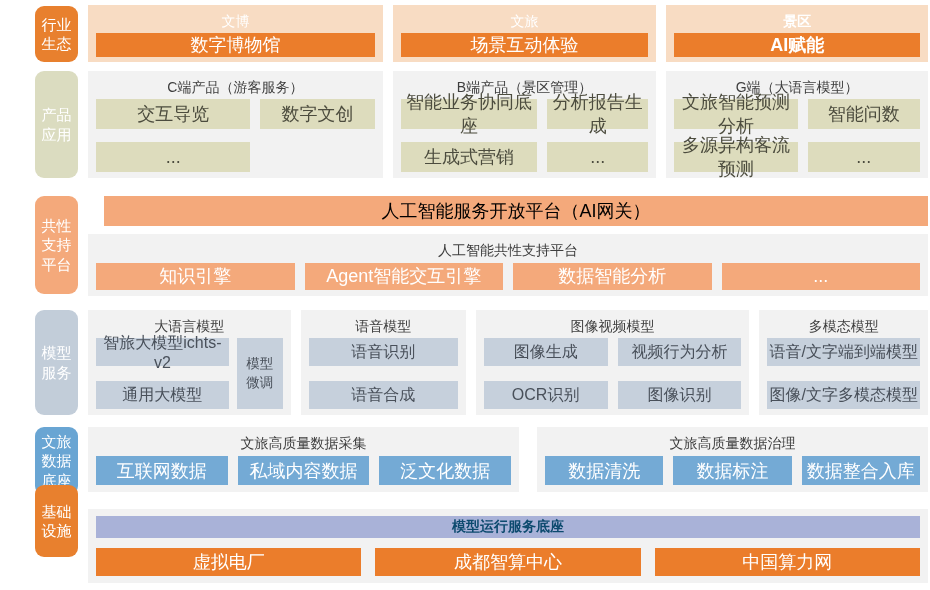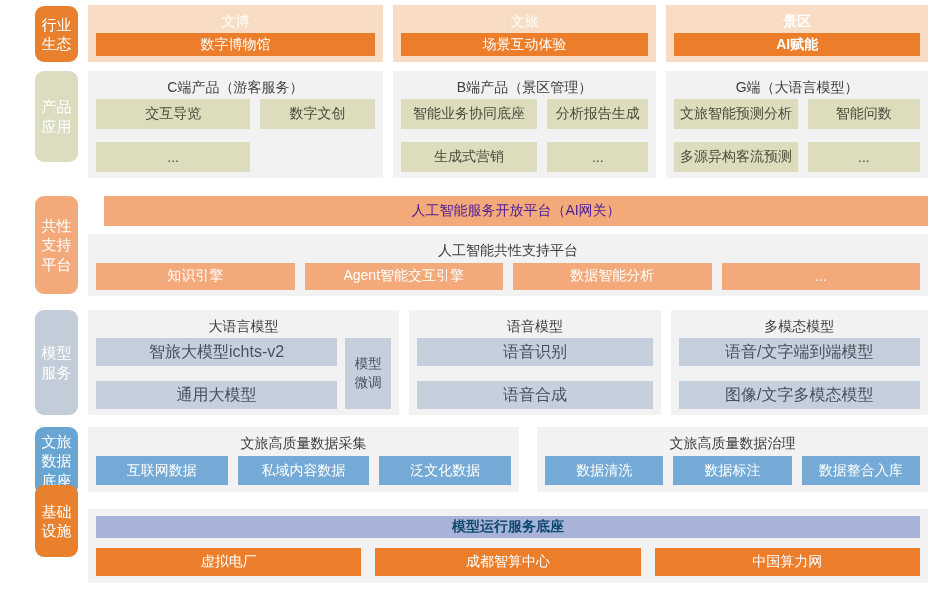--- a/index.html
+++ b/index.html
@@ -21,30 +21,30 @@
   .row{position:absolute;left:88px;right:2px;display:flex;gap:10px;}
   .group{background:var(--panel);padding:6px 8px;box-sizing:border-box;display:flex;flex-direction:column;}
   .group.peach{background:var(--peach);}
   .group-title{
     font-size:14px;color:var(--text_dark);text-align:center;
     display:flex;align-items:center;justify-content:center;flex:0 0 22px;
   }
   .group-title.light{color:#ffffff;}
   .item{
     display:flex;align-items:center;justify-content:center;text-align:center;
-    font-size:14px;box-sizing:border-box;height:28px;
+    font-size:18px;box-sizing:border-box;height:28px;
   }
   .item.orange{background:var(--orange_item);color:#fff;}
   .item.beige{background:var(--beige_item);color:var(--beige_text);height:30px;}
   .item.salmon{background:var(--salmon);color:#fff;height:27px;}
   .item.bgray{background:var(--bluegray_item);color:var(--bluegray_text);font-size:16px;}
   .item.blue{background:var(--blue_item);color:#fff;height:29px;}
   .bar{
     position:absolute;left:88px;right:2px;display:flex;align-items:center;justify-content:center;
-    color:#4c1d95;font-size:14px;margin-left:16px;
+    color:#000000;font-size:18px;margin-left:16px;
   }
   .bar.salmonbar{background:var(--salmon);}
   .grid2{display:grid;grid-template-columns:1.35fr 1fr;gap:10px;flex:1;align-content:space-between;}
   .grid2eq{display:grid;grid-template-columns:1fr 1fr;gap:10px;flex:1;align-content:space-between;}
   .stack{display:flex;flex-direction:column;justify-content:space-between;flex:1;gap:10px;}
   .items-row{display:flex;gap:10px;flex:1;align-items:center;}
   .items-row .item{flex:1;}
   .llm-body{display:flex;gap:8px;flex:1;}
   .llm-left{flex:1;display:flex;flex-direction:column;justify-content:space-between;gap:10px;}
   .llm-side{
@@ -55,21 +55,21 @@
   .runtime-bar{
     background:var(--periwinkle);color:#0c4a6e;height:24px;font-size:14px;
     display:flex;align-items:center;justify-content:center;margin-bottom:10px;font-weight:bold;
   }
 </style>
 </head>
 <body>
 
 <div class="layer-label" style="top:6px;height:56px;background:var(--orange);">行业
 生态</div>
-<div class="layer-label" style="top:71px;height:91px;background:var(--beige);">产品
+<div class="layer-label" style="top:71px;height:107px;background:var(--beige);">产品
 应用</div>
 <div class="layer-label" style="top:196px;height:98px;background:var(--salmon);">共性
 支持
 平台</div>
 <div class="layer-label" style="top:310px;height:105px;background:var(--bluegray);">模型
 服务</div>
 <div class="layer-label" style="top:427px;height:68px;background:var(--blue);">文旅
 数据
 底座</div>
 <div class="layer-label" style="top:485px;height:72px;background:var(--orange);">基础
@@ -144,20 +144,29 @@
 微调</div>
     </div>
   </div>
   <div class="group" style="flex:162;">
     <div class="group-title">语音模型</div>
     <div class="stack">
       <div class="item bgray">语音识别</div>
       <div class="item bgray">语音合成</div>
     </div>
   </div>
+  <div class="group" style="flex:280;">
+    <div class="group-title">图像视频模型</div>
+    <div class="grid2eq">
+      <div class="item bgray">图像生成</div>
+      <div class="item bgray">视频行为分析</div>
+      <div class="item bgray">OCR识别</div>
+      <div class="item bgray">图像识别</div>
+    </div>
+  </div>
   <div class="group" style="flex:166;">
     <div class="group-title">多模态模型</div>
     <div class="stack">
       <div class="item bgray">语音/文字端到端模型</div>
       <div class="item bgray">图像/文字多模态模型</div>
     </div>
   </div>
 </div>
 
 <div class="row" style="top:427px;height:65px;gap:18px;">

